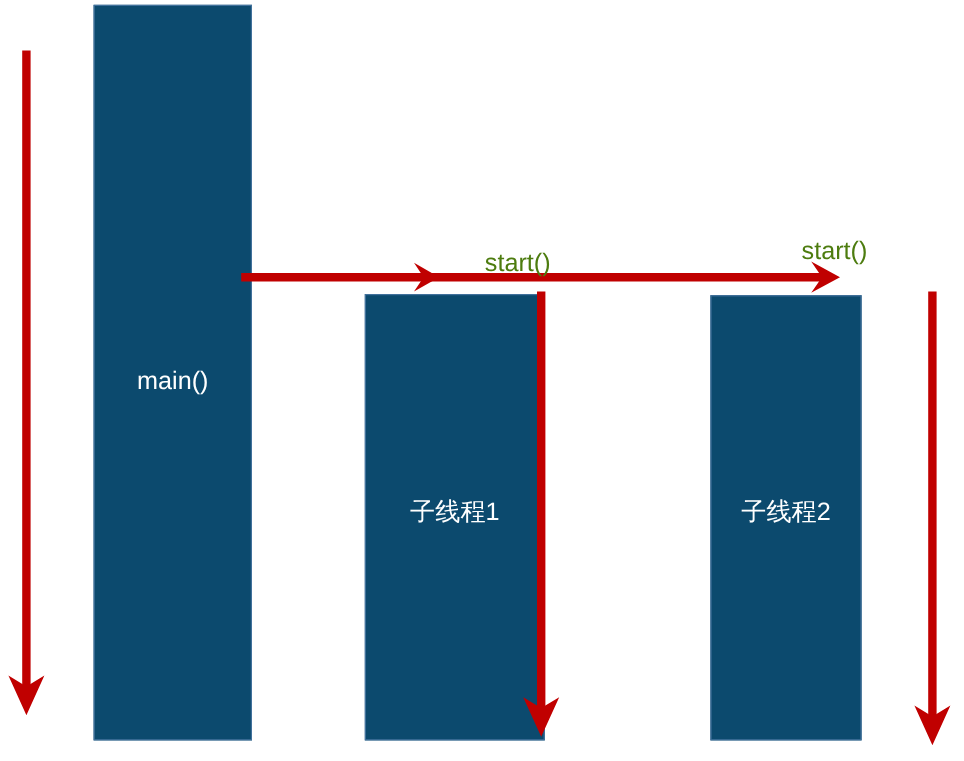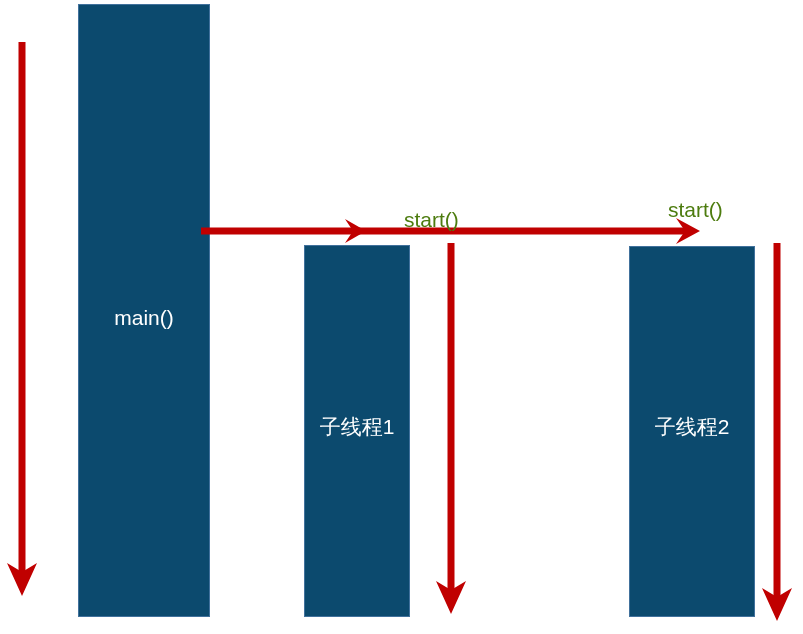--- a/index.html
+++ b/index.html
@@ -39,29 +39,29 @@
     width: 132px;
     height: 613px;
   }
   #lane-main .lane-label {
     position: absolute;
     top: 302px;
   }
   #lane-child1 {
     left: 304px;
     top: 245px;
-    width: 106px;
+    width: 150px;
     height: 372px;
   }
   #lane-child1 .lane-label {
     position: absolute;
     top: 170px;
   }
   #lane-child2 {
-    left: 629px;
+    left: 592px;
     top: 246px;
     width: 126px;
     height: 371px;
   }
   #lane-child2 .lane-label {
     position: absolute;
     top: 169px;
   }
   #arrow-layer {
     position: absolute;

